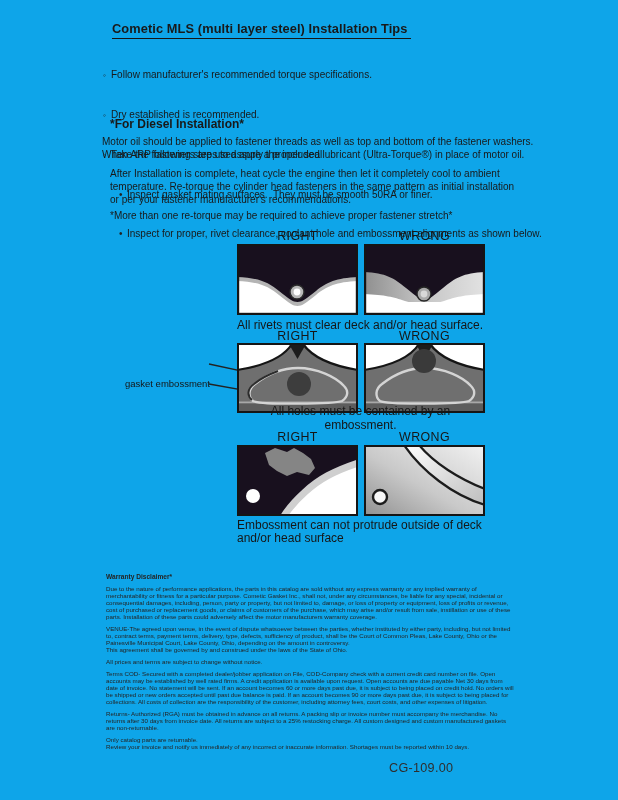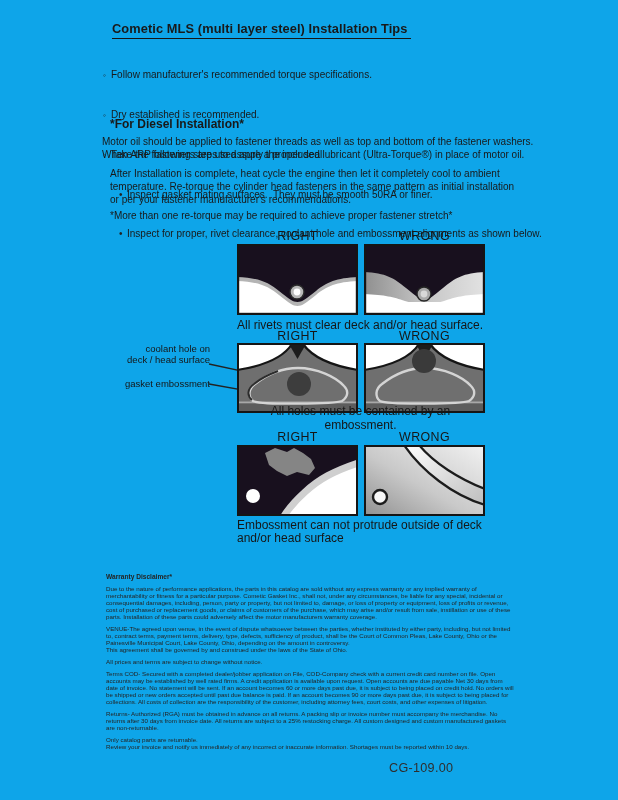--- a/index.html
+++ b/index.html
@@ -86,22 +86,20 @@
       <circle cx="60" cy="50" r="7" fill="#a9a9a9" stroke="#242424" stroke-width="1.4"></circle>
       <circle cx="60" cy="50" r="3.4" fill="#d8d8d8"></circle>
       <rect x="1" y="1" width="119" height="69" fill="none" stroke="#151515" stroke-width="2.4"></rect>
     </svg>
   </div>
   <div class="abs cap" style="left:237px;top:318px;white-space:nowrap;">All rivets must clear deck and/or head surface.</div>
 
   <div class="abs dhead" style="left:237px;top:329px;">RIGHT</div>
   <div class="abs dhead" style="left:364px;top:329px;">WRONG</div>
 
-  <div class="abs lbl" style="left:100px;top:343px;width:110px;">coolant hole on
-deck / head surface</div>
   <div class="abs lbl" style="left:60px;top:378px;width:150px;">gasket embossment</div>
 
   <svg class="abs" style="left:205px;top:352px;" width="100" height="48" viewBox="0 0 100 48">
     <line x1="4" y1="12" x2="92" y2="31" stroke="#222222" stroke-width="1.3"></line>
     <line x1="4" y1="32" x2="60" y2="42" stroke="#222222" stroke-width="1.3"></line>
   </svg>
 
   <div class="abs dbox short" style="left:237px;top:343px;">
     <svg viewBox="0 0 121 70">
       <rect width="121" height="70" fill="#ffffff"></rect>

